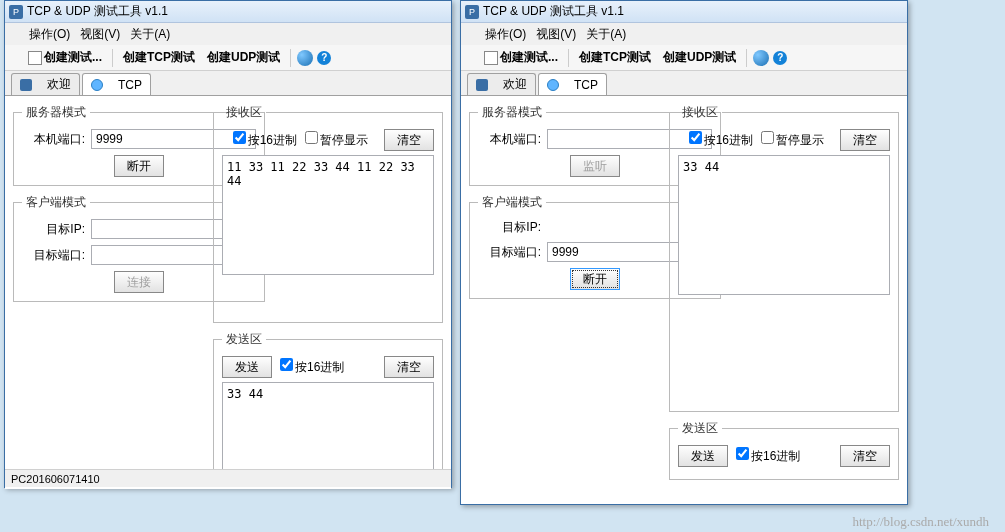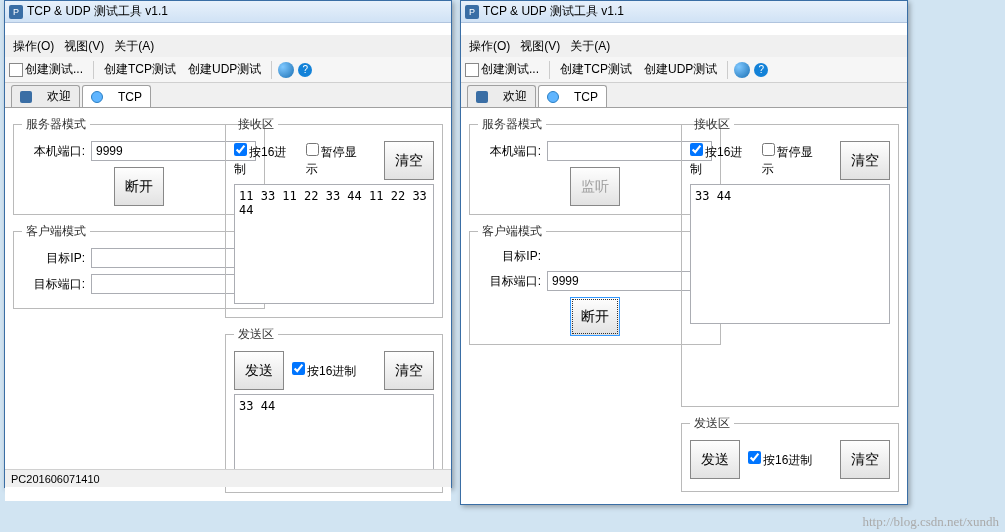--- a/index.html
+++ b/index.html
@@ -34,34 +34,34 @@
       font-size: 9px;
       text-align: center;
       line-height: 14px;
       margin-right: 4px;
       border-radius: 2px;
     }
     .menubar {
       height: 22px;
       display: flex;
       align-items: center;
-      padding: 0 8px;
+      padding: 0 24px;
       gap: 10px;
       background: #f0f0f0;
-      margin-top: 12px;
     }
     .menubar span { cursor: default; }
     .toolbar {
       height: 26px;
       display: flex;
       align-items: center;
-      padding: 0 0;
+      padding: 0 19px;
       gap: 4px;
       background: #f6f6f6;
       border-bottom: 1px solid #d0d0d0;
+      font-weight: bold;
     }
     .tool-btn {
       display: flex;
       align-items: center;
       gap: 2px;
       padding: 2px 4px;
       cursor: default;
     }
     .tool-icon {
       width: 14px; height: 14px;
@@ -104,45 +104,45 @@
     }
     .tab.active { background: #fff; }
     .tab-icon { width: 12px; height: 12px; display: inline-block; }
     .tab-icon.welcome { background: #3a6ea5; border-radius: 2px; }
     .tab-icon.tcp { background: #5fb5ff; border-radius: 50%; border: 1px solid #2a7fc4; }
     .content {
       background: #fff;
       border-top: 1px solid #a0a0a0;
       padding: 8px;
       display: flex;
-      gap: 12px;
+      gap: 0;
       height: calc(100% - 92px);
     }
     .left-col { width: 200px; display: flex; flex-direction: column; gap: 8px; }
     .right-col { flex: 1; display: flex; flex-direction: column; gap: 8px; }
     fieldset {
       border: 1px solid #bababa;
       padding: 8px;
       font-size: 12px;
     }
     legend { padding: 0 4px; color: #333; }
     .row { display: flex; align-items: center; gap: 6px; margin-bottom: 6px; margin-left: 8px; }
     .row label { width: 55px; text-align: right; }
     .row input[type="text"] {
       flex: 1;
       border: 1px solid #abadb3;
       height: 20px;
       padding: 0 4px;
       font-size: 12px;
     }
     button.btn {
-      min-width: 50px; height: 39px;
+      min-width: 50px; height: 22px;
       border: 1px solid #888;
       background: linear-gradient(to bottom, #fefefe, #e2e2e2);
-      font-size: 14px;
+      font-size: 12px;
       cursor: default;
       padding: 0 8px;
     }
     button.btn:disabled { color: #9e9e9e; }
     button.btn.focus { border: 1px solid #3399ff; outline: 1px dotted #333; outline-offset: -3px; }
     .btn-row { text-align: center; margin-top: 4px; }
     .recv-controls, .send-controls {
       display: flex; align-items: center; gap: 8px; margin-bottom: 4px;
     }
     .flex-fill { flex: 1; }
@@ -157,21 +157,21 @@
     .statusbar {
       position: absolute; bottom: 0; left: 0; right: 0;
       height: 18px; background: #f0f0f0;
       border-top: 1px solid #d0d0d0;
       padding: 0 6px; font-size: 11px;
       display: flex; align-items: center;
     }
     .win2 .content { height: calc(100% - 110px); }
     .watermark {
       position: absolute;
-      bottom: 2px; right: 6px;
+      bottom: 2px; right: 16px;
       color: #aaa; font-size: 13px;
       font-family: serif;
     }
     .fs-recv { flex: 1; display:flex; flex-direction:column;align-items:flex-end;}
     .fs-send { display:flex; flex-direction:column;}
   </style>
 </head>
 <body>
 
 <div class="window" style="left:4px; top:0; width:448px; height:488px;">
@@ -219,20 +219,21 @@
       <fieldset>
         <legend>客户端模式</legend>
         <div class="row">
           <label>目标IP:</label>
           <input type="text" value="" style="">
         </div>
         <div class="row">
           <label>目标端口:</label>
           <input type="text" value="" style="">
         </div>
+        <div class="btn-row"><button class="btn" disabled="">连接</button></div>
       </fieldset>
     </div>
     <div class="right-col">
       <fieldset class="fs-recv">
         <legend>接收区</legend>
         <div class="recv-controls">
           <label><input type="checkbox" checked="" style=""><span>按16进制</span></label>
           <label><input type="checkbox" style=""><span>暂停显示</span></label>
           <span class="flex-fill"></span>
           <button class="btn">清空</button>

